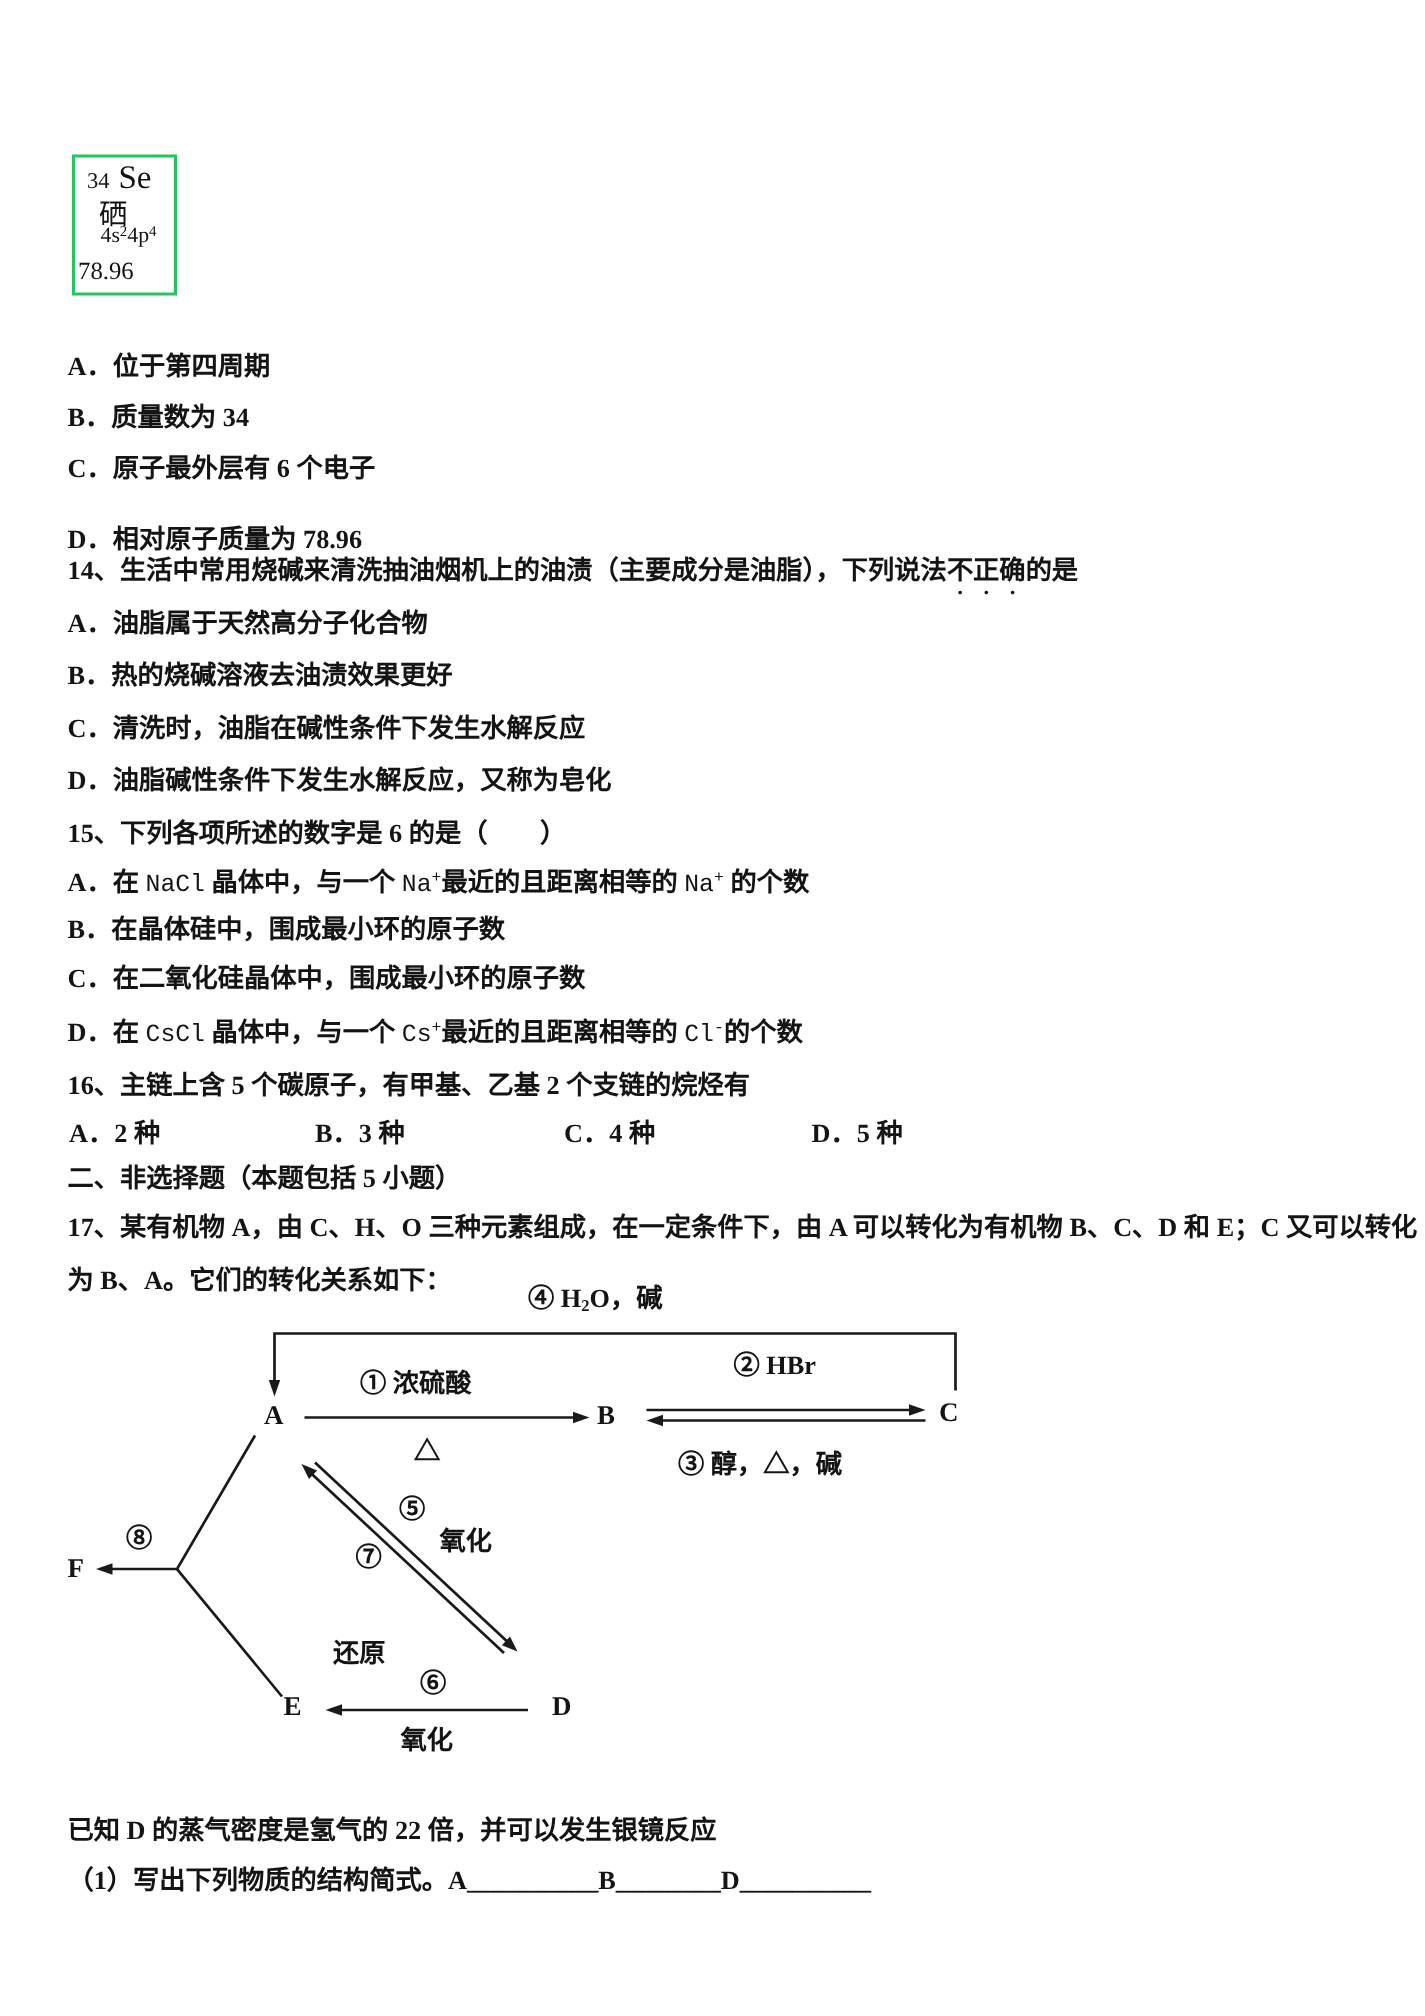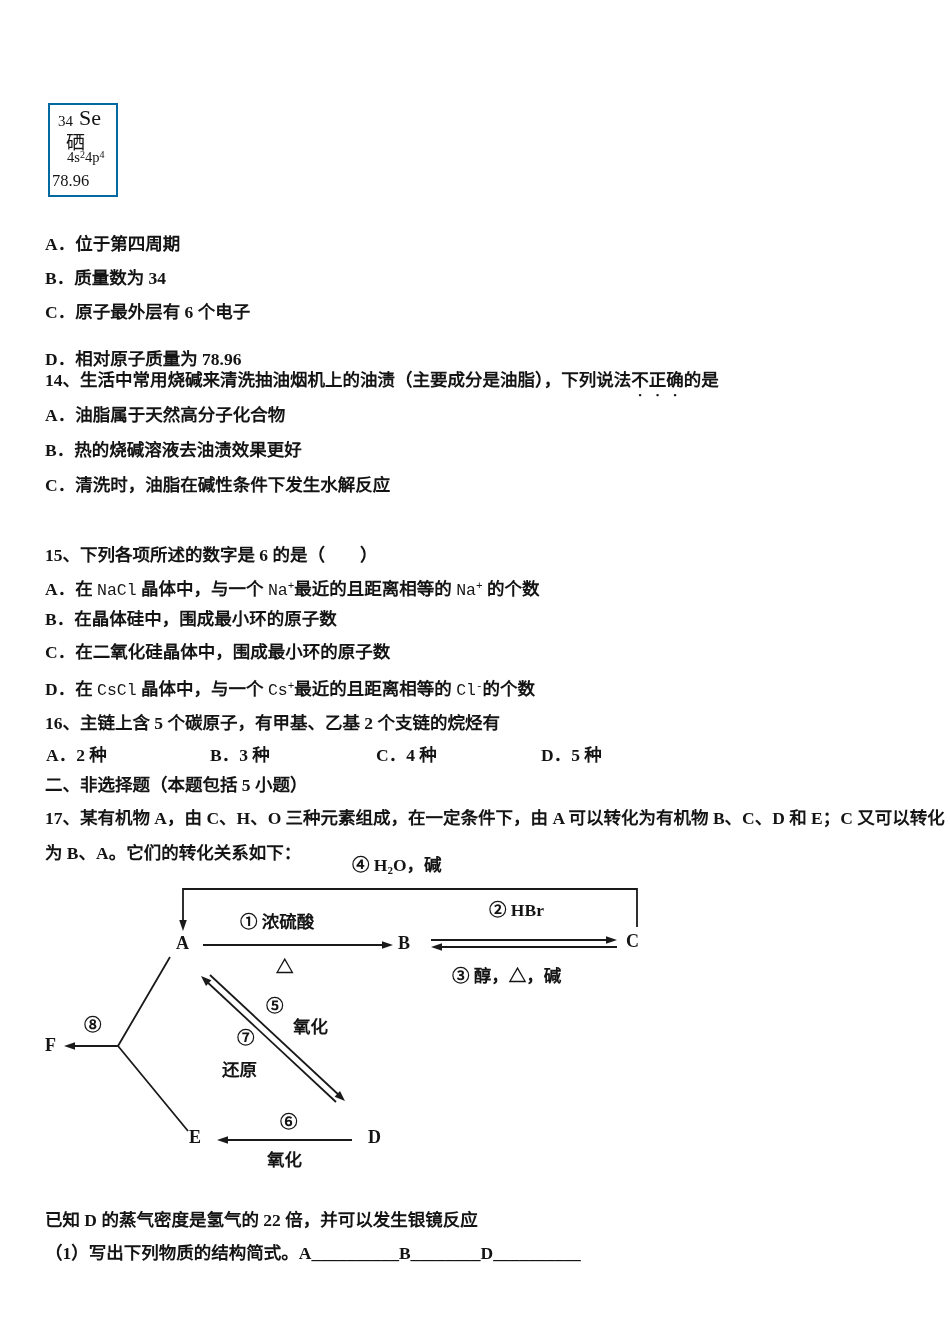--- a/index.html
+++ b/index.html
@@ -8,21 +8,21 @@
   .line{position:absolute;left:45px;white-space:nowrap;
         font-weight:bold;font-size:17.5px;line-height:22px;margin-top:24px;}
   .lbl{display:inline-block;}
   .mono{font-family:"Liberation Mono", monospace;font-weight:normal;font-size:16.5px;}
   .sup{font-size:11px;vertical-align:6px;}
   .sub{font-size:11px;vertical-align:-3px;}
   .emdot{-webkit-text-emphasis:dot #141414;-webkit-text-emphasis-position:under right;
          text-emphasis:dot #141414;text-emphasis-position:under right;}
   
   #elbox{position:absolute;left:48px;top:103px;width:66px;height:90px;
-         border:2px solid #0369a1;font-weight:normal;}
+         border:2px solid #22c55e;font-weight:normal;}
   #elbox .num{position:absolute;left:8px;top:8px;font-size:15px;}
   #elbox .sym{position:absolute;left:29px;top:0px;font-size:22px;}
   #elbox .cn{position:absolute;left:16px;top:22px;font-size:19px;}
   #elbox .cfg{position:absolute;left:17px;top:44px;font-size:14.5px;}
   #elbox .cfg .sup{font-size:10px;vertical-align:4px;}
   #elbox .mass{position:absolute;left:2px;top:66px;font-size:16.5px;}
   
   #diagram-lines{position:absolute;left:0;top:0;pointer-events:none;}
   .dlabel{position:absolute;white-space:nowrap;font-weight:bold;font-size:17.5px;line-height:20px;}
   .dnode{position:absolute;white-space:nowrap;font-weight:bold;font-size:18px;line-height:20px;}
@@ -44,20 +44,21 @@
 
   <div class="line" style="top:209px"><span class="lbl">A．</span><span>位于第四周期</span></div>
   <div class="line" style="top:243px"><span class="lbl">B．</span><span>质量数为 34</span></div>
   <div class="line" style="top:277px"><span class="lbl">C．</span><span>原子最外层有 6 个电子</span></div>
   <div class="line" style="top:324px"><span class="lbl">D．</span><span>相对原子质量为 78.96</span></div>
 
   <div class="line" style="top:345px"><span>14、生活中常用烧碱来清洗抽油烟机上的油渍（主要成分是油脂），下列说法</span><span class="emdot">不正确</span><span>的是</span></div>
   <div class="line" style="top:380px"><span class="lbl">A．</span><span>油脂属于天然高分子化合物</span></div>
   <div class="line" style="top:415px"><span class="lbl">B．</span><span>热的烧碱溶液去油渍效果更好</span></div>
   <div class="line" style="top:450px"><span class="lbl">C．</span><span>清洗时，油脂在碱性条件下发生水解反应</span></div>
+  <div class="line" style="top:485px"><span class="lbl">D．</span><span>油脂碱性条件下发生水解反应，又称为皂化</span></div>
 
   <div class="line" style="top:520px">15、下列各项所述的数字是 6 的是（　　）</div>
   <div class="line" style="top:551px"><span class="lbl">A．</span><span><span>在 </span><span class="mono">NaCl</span><span> 晶体中，与一个 </span><span class="mono">Na</span><span class="mono sup">+</span><span>最近的且距离相等的 </span><span class="mono">Na</span><span class="mono sup">+</span><span> 的个数</span></span></div>
   <div class="line" style="top:584px"><span class="lbl">B．</span><span><span>在晶体硅中，围成最小环的原子数</span></span></div>
   <div class="line" style="top:617px"><span class="lbl">C．</span><span><span>在二氧化硅晶体中，围成最小环的原子数</span></span></div>
   <div class="line" style="top:651px"><span class="lbl">D．</span><span><span>在 </span><span class="mono">CsCl</span><span> 晶体中，与一个 </span><span class="mono">Cs</span><span class="mono sup">+</span><span>最近的且距离相等的 </span><span class="mono">Cl</span><span class="mono sup">-</span><span>的个数</span></span></div>
 
   <div class="line" style="top:688px">16、主链上含 5 个碳原子，有甲基、乙基 2 个支链的烷烃有</div>
   <div class="line" style="top:720px;left:0;width:950px">
     <span class="optcol" style="left:46px"><span>A．</span><span>2 种</span></span>
@@ -110,21 +111,21 @@
   </svg>
 
   <div class="dlabel" style="left:352px;top:855px"><span>④ H</span><span class="sub">2</span><span>O，碱</span></div>
   <div class="dlabel" style="left:240px;top:912px">① 浓硫酸</div>
   <div class="dlabel" style="left:276px;top:957px">△</div>
   <div class="dlabel" style="left:489px;top:900px">② HBr</div>
   <div class="dlabel" style="left:452px;top:966px">③ 醇，△，碱</div>
   <div class="dlabel" style="left:266px;top:996px">⑤</div>
   <div class="dlabel" style="left:293px;top:1017px">氧化</div>
   <div class="dlabel" style="left:237px;top:1028px">⑦</div>
-  <div class="dlabel" style="left:222px;top:1060px">还原</div>
+  <div class="dlabel" style="left:222px;top:1092px">还原</div>
   <div class="dlabel" style="left:84px;top:1015px">⑧</div>
   <div class="dlabel" style="left:280px;top:1112px">⑥</div>
   <div class="dlabel" style="left:267px;top:1150px">氧化</div>
 
   <div class="dnode" style="left:176px;top:933px">A</div>
   <div class="dnode" style="left:398px;top:933px">B</div>
   <div class="dnode" style="left:626px;top:931px">C</div>
   <div class="dnode" style="left:368px;top:1127px">D</div>
   <div class="dnode" style="left:189px;top:1127px">E</div>
   <div class="dnode" style="left:45px;top:1035px">F</div>

